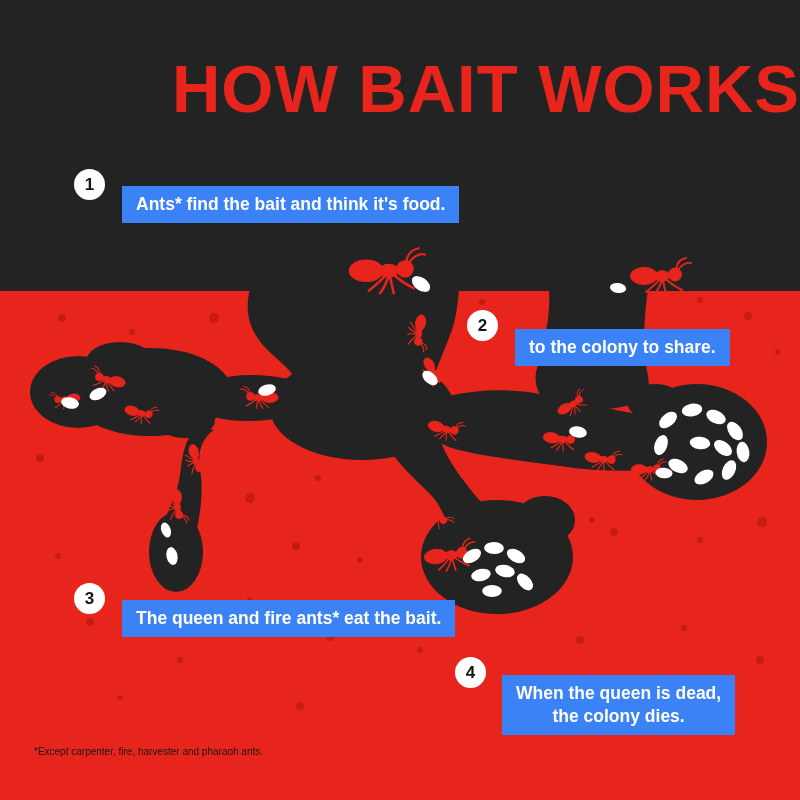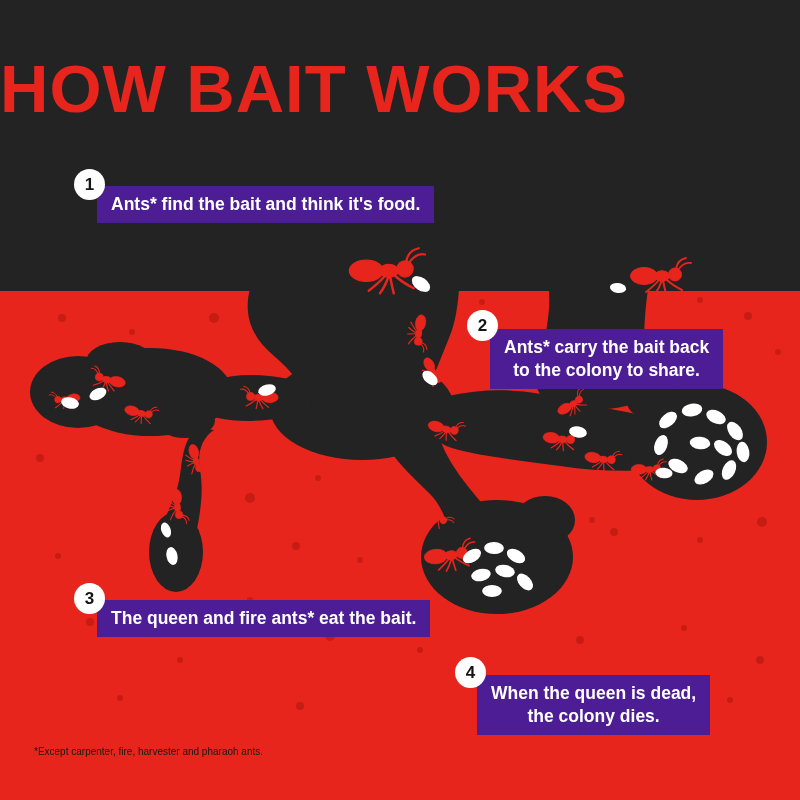--- a/index.html
+++ b/index.html
@@ -4,32 +4,32 @@
 <style>
   html,body{margin:0;padding:0;background:#111;}
   .stage{
     position:relative;width:800px;height:800px;overflow:hidden;
     background:#e8251c;
     font-family:"Liberation Sans",sans-serif;
   }
   .colony-svg{position:absolute;inset:0;z-index:1;pointer-events:none;}
   .title{
     position:absolute;top:50px;left:0;width:100%;margin:0;
-    text-align:left;color:#e8251c;
+    text-align:right;color:#e8251c;
     font-size:67px;font-weight:800;letter-spacing:1px;z-index:2;
   }
   .num{
     position:absolute;width:31px;height:31px;border-radius:50%;
     background:#ffffff;color:#141414;font-weight:700;font-size:17px;
     display:flex;align-items:center;justify-content:center;z-index:4;
   }
   .box{
-    position:absolute;background:#4c1d95;color:#ffffff;
+    position:absolute;background:#3b82f6;color:#ffffff;
     font-weight:700;font-size:17.5px;line-height:1.32;
-    padding:7px 14px;z-index:3;white-space:nowrap;
+    padding:7px 14px;z-index:3;white-space:nowrap;margin-left:25px;
   }
   .box.center{text-align:center;}
   .footnote{
     position:absolute;left:34px;top:746px;color:#181818;
     font-size:10px;z-index:3;
   }
 </style>
 </head>
 <body>
 
@@ -169,21 +169,20 @@
     <span>1</span>
   </div>
   <div class="box" style="left:97px;top:186px">
     <div>Ants* find the bait and think it's food.</div>
   </div>
 
   <div class="num" style="left:467px;top:310px">
     <span>2</span>
   </div>
   <div class="box center" style="left:490px;top:329px">
-    <div>Ants* carry the bait back</div>
     <div>to the colony to share.</div>
   </div>
 
   <div class="num" style="left:74px;top:583px">
     <span>3</span>
   </div>
   <div class="box" style="left:97px;top:600px">
     <div>The queen and fire ants* eat the bait.</div>
   </div>
 

